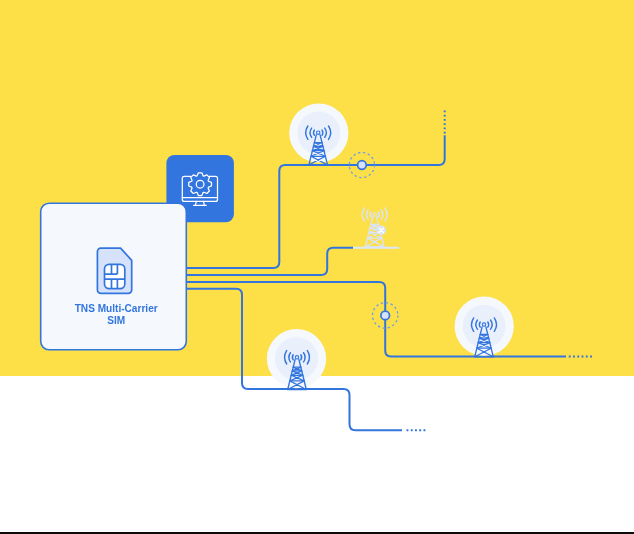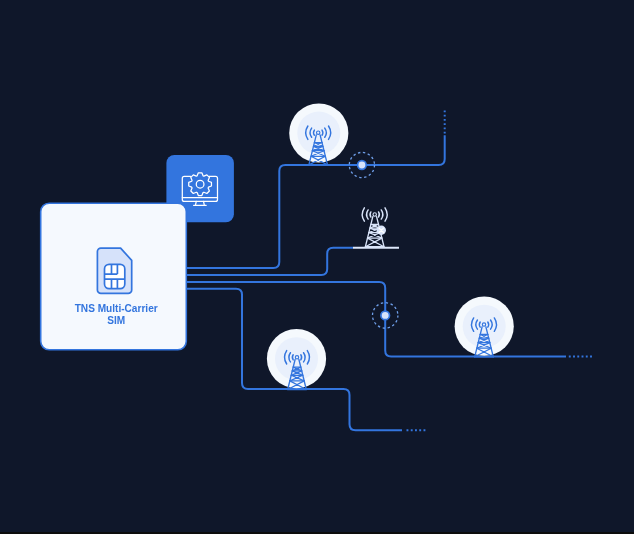--- a/index.html
+++ b/index.html
@@ -1,18 +1,18 @@
 <!DOCTYPE html>
 <html><head>
 <meta charset="utf-8">
 <style>
   html,body{margin:0;padding:0;}
   body{width:634px;height:534px;background:#ffffff;overflow:hidden;
        font-family:"Liberation Sans","DejaVu Sans",sans-serif;}
-  #stage{position:relative;width:634px;height:534px;background:#0f172a;}
+  #stage{position:relative;width:634px;height:376px;background:#fde047;}
   #bottomrule{position:absolute;left:0;top:532px;width:634px;height:2px;background:#0c0c0c;}
   .sim-label{position:absolute;left:43.3px;top:303.2px;width:145.8px;text-align:center;
              font-weight:bold;font-size:10.1px;line-height:11.4px;color:#3375DE;letter-spacing:0px;}
   svg{display:block;}
   .conn{fill:none;stroke:#3375DE;stroke-width:2;}
   .conn-faded{fill:none;stroke:#DDE7FA;stroke-width:2;}
   .conn-dashed{fill:none;stroke:#3375DE;stroke-width:2;stroke-dasharray:1.9 2.35;stroke-linecap:butt;}
   .tower{fill:none;stroke-width:1.25;stroke-linecap:round;stroke-linejoin:round;}
   .tower-on{stroke:#3375DE;}
   .tower-off{stroke:#D9E4F9;}

